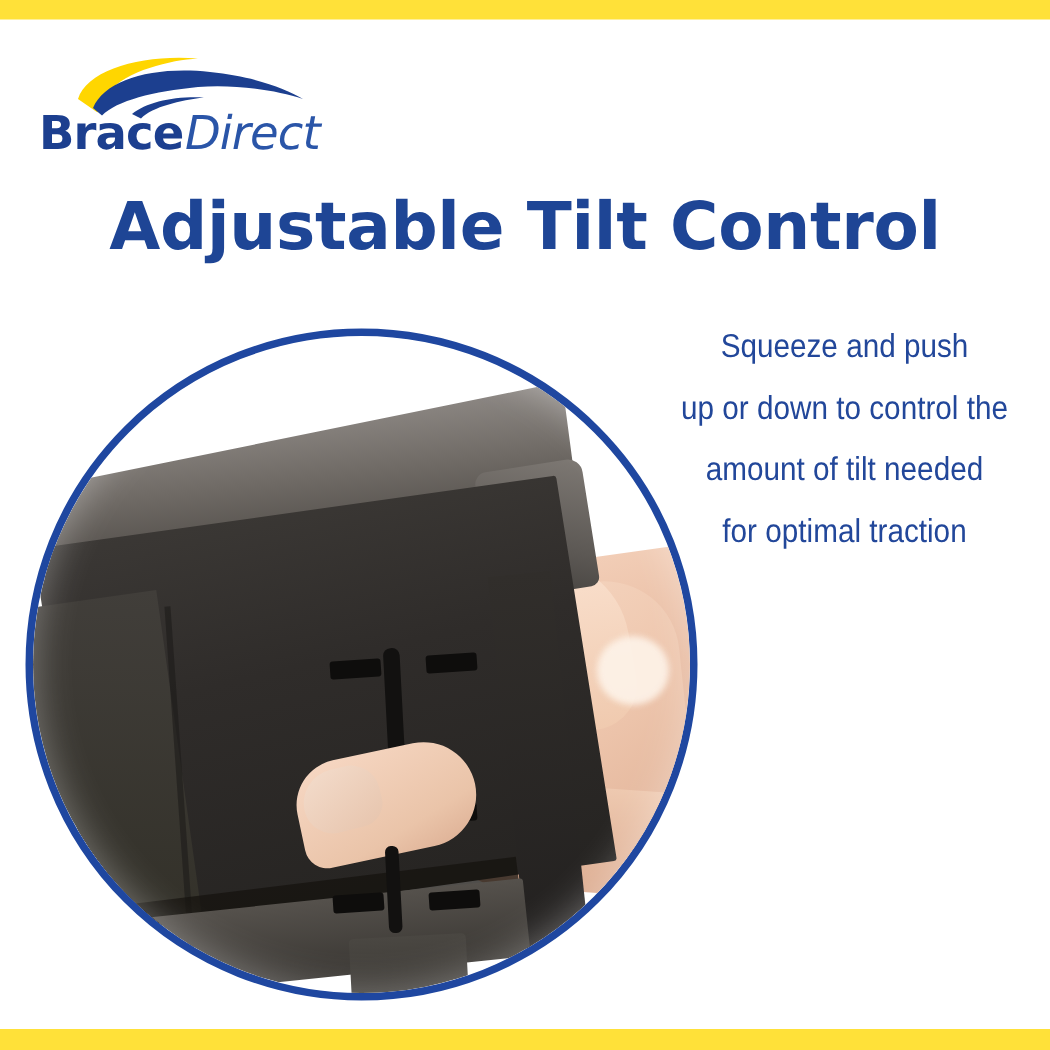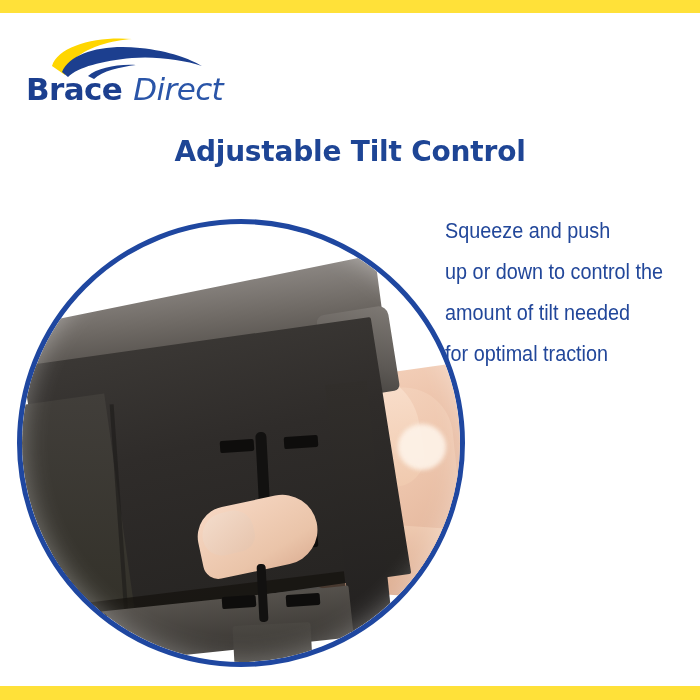--- a/index.html
+++ b/index.html
@@ -55,46 +55,46 @@
     letter-spacing: -0.6px;
   }
   #logo-brace {
     font-weight: bold;
     color: #1c3f8f;
   }
   #logo-direct {
     font-weight: normal;
     font-style: italic;
     color: #2a55a8;
-    margin-left: 11px;
+    margin-left: 1px;
   }
 
   
   #headline {
     position: absolute;
     left: 0;
     top: 129px;
     width: 700px;
     text-align: center;
     font-family: "DejaVu Sans", sans-serif;
     font-weight: bold;
-    font-size: 28px;
+    font-size: 44px;
     line-height: 46px;
     letter-spacing: -0.2px;
     color: #1e4595;
     white-space: nowrap;
   }
 
   
   #body-copy {
     position: absolute;
     left: 432px;
     top: 210px;
     width: 262px;
-    text-align: left;
+    text-align: center;
     font-family: "Liberation Sans", sans-serif;
     font-size: 22px;
     line-height: 41px;
     color: #22479a;
   }
   #body-copy .copy-line {
     display: block;
     transform: scaleX(0.90);
     transform-origin: center;
     white-space: nowrap;

